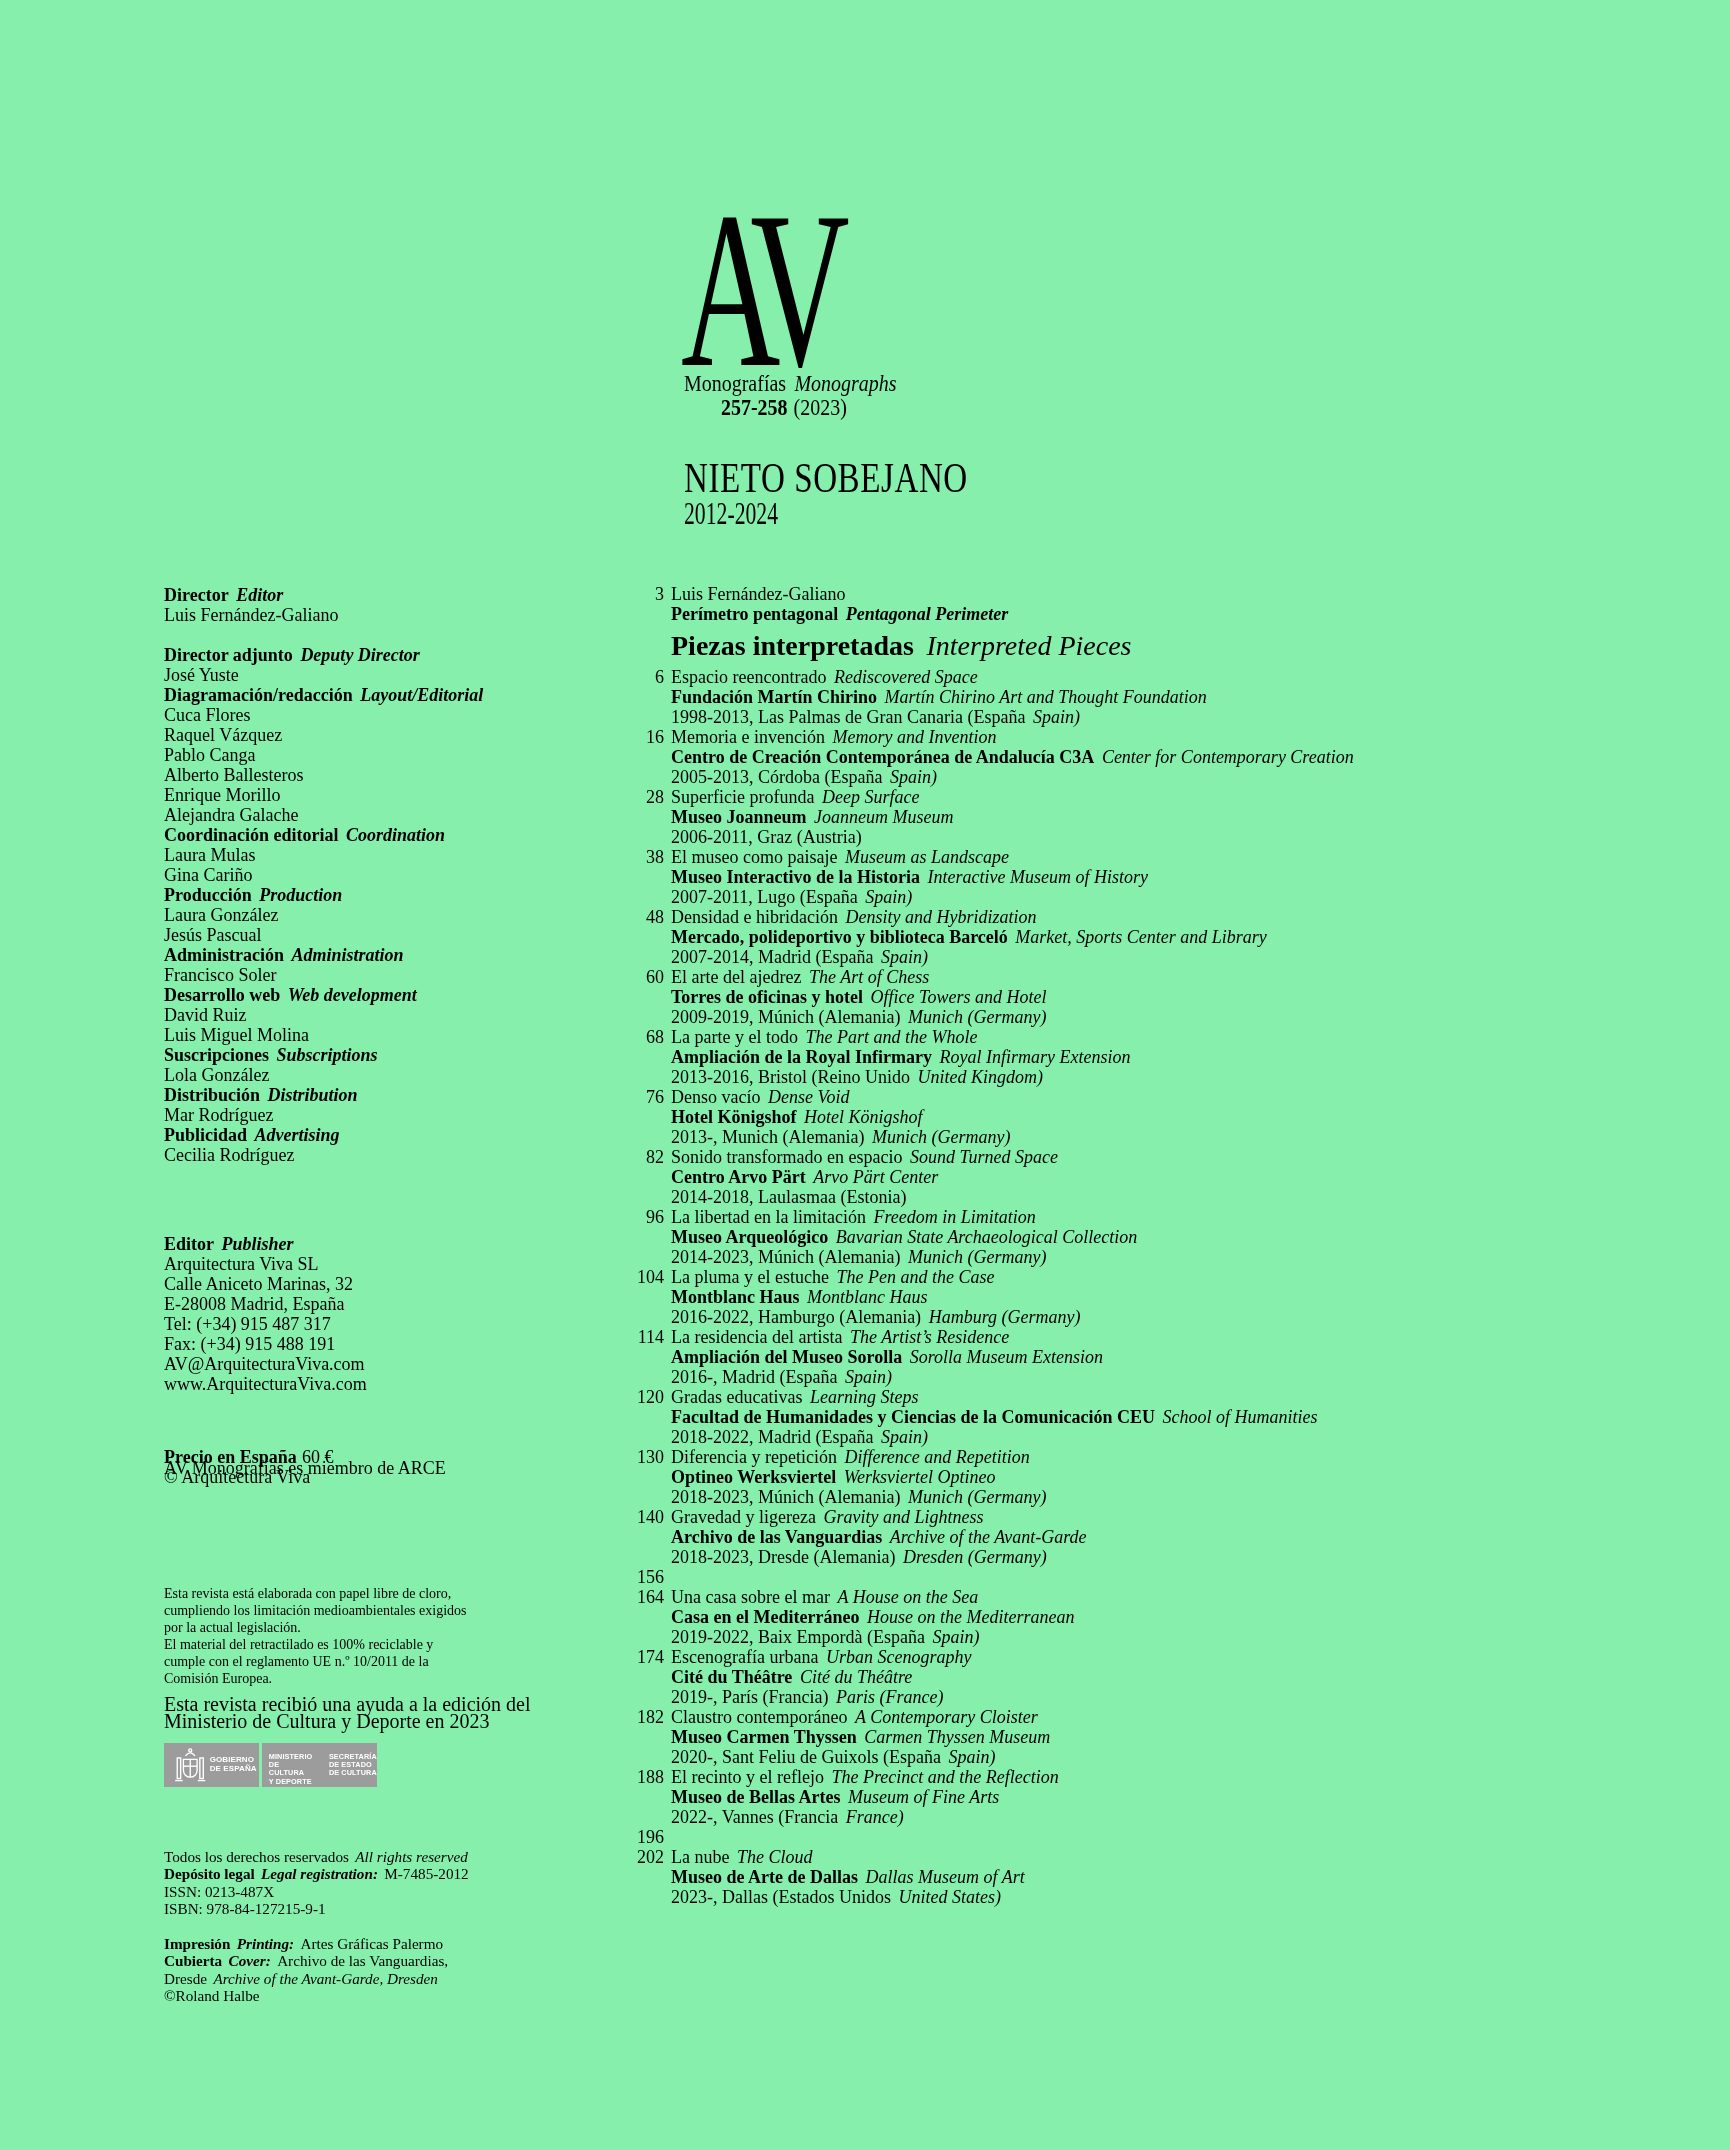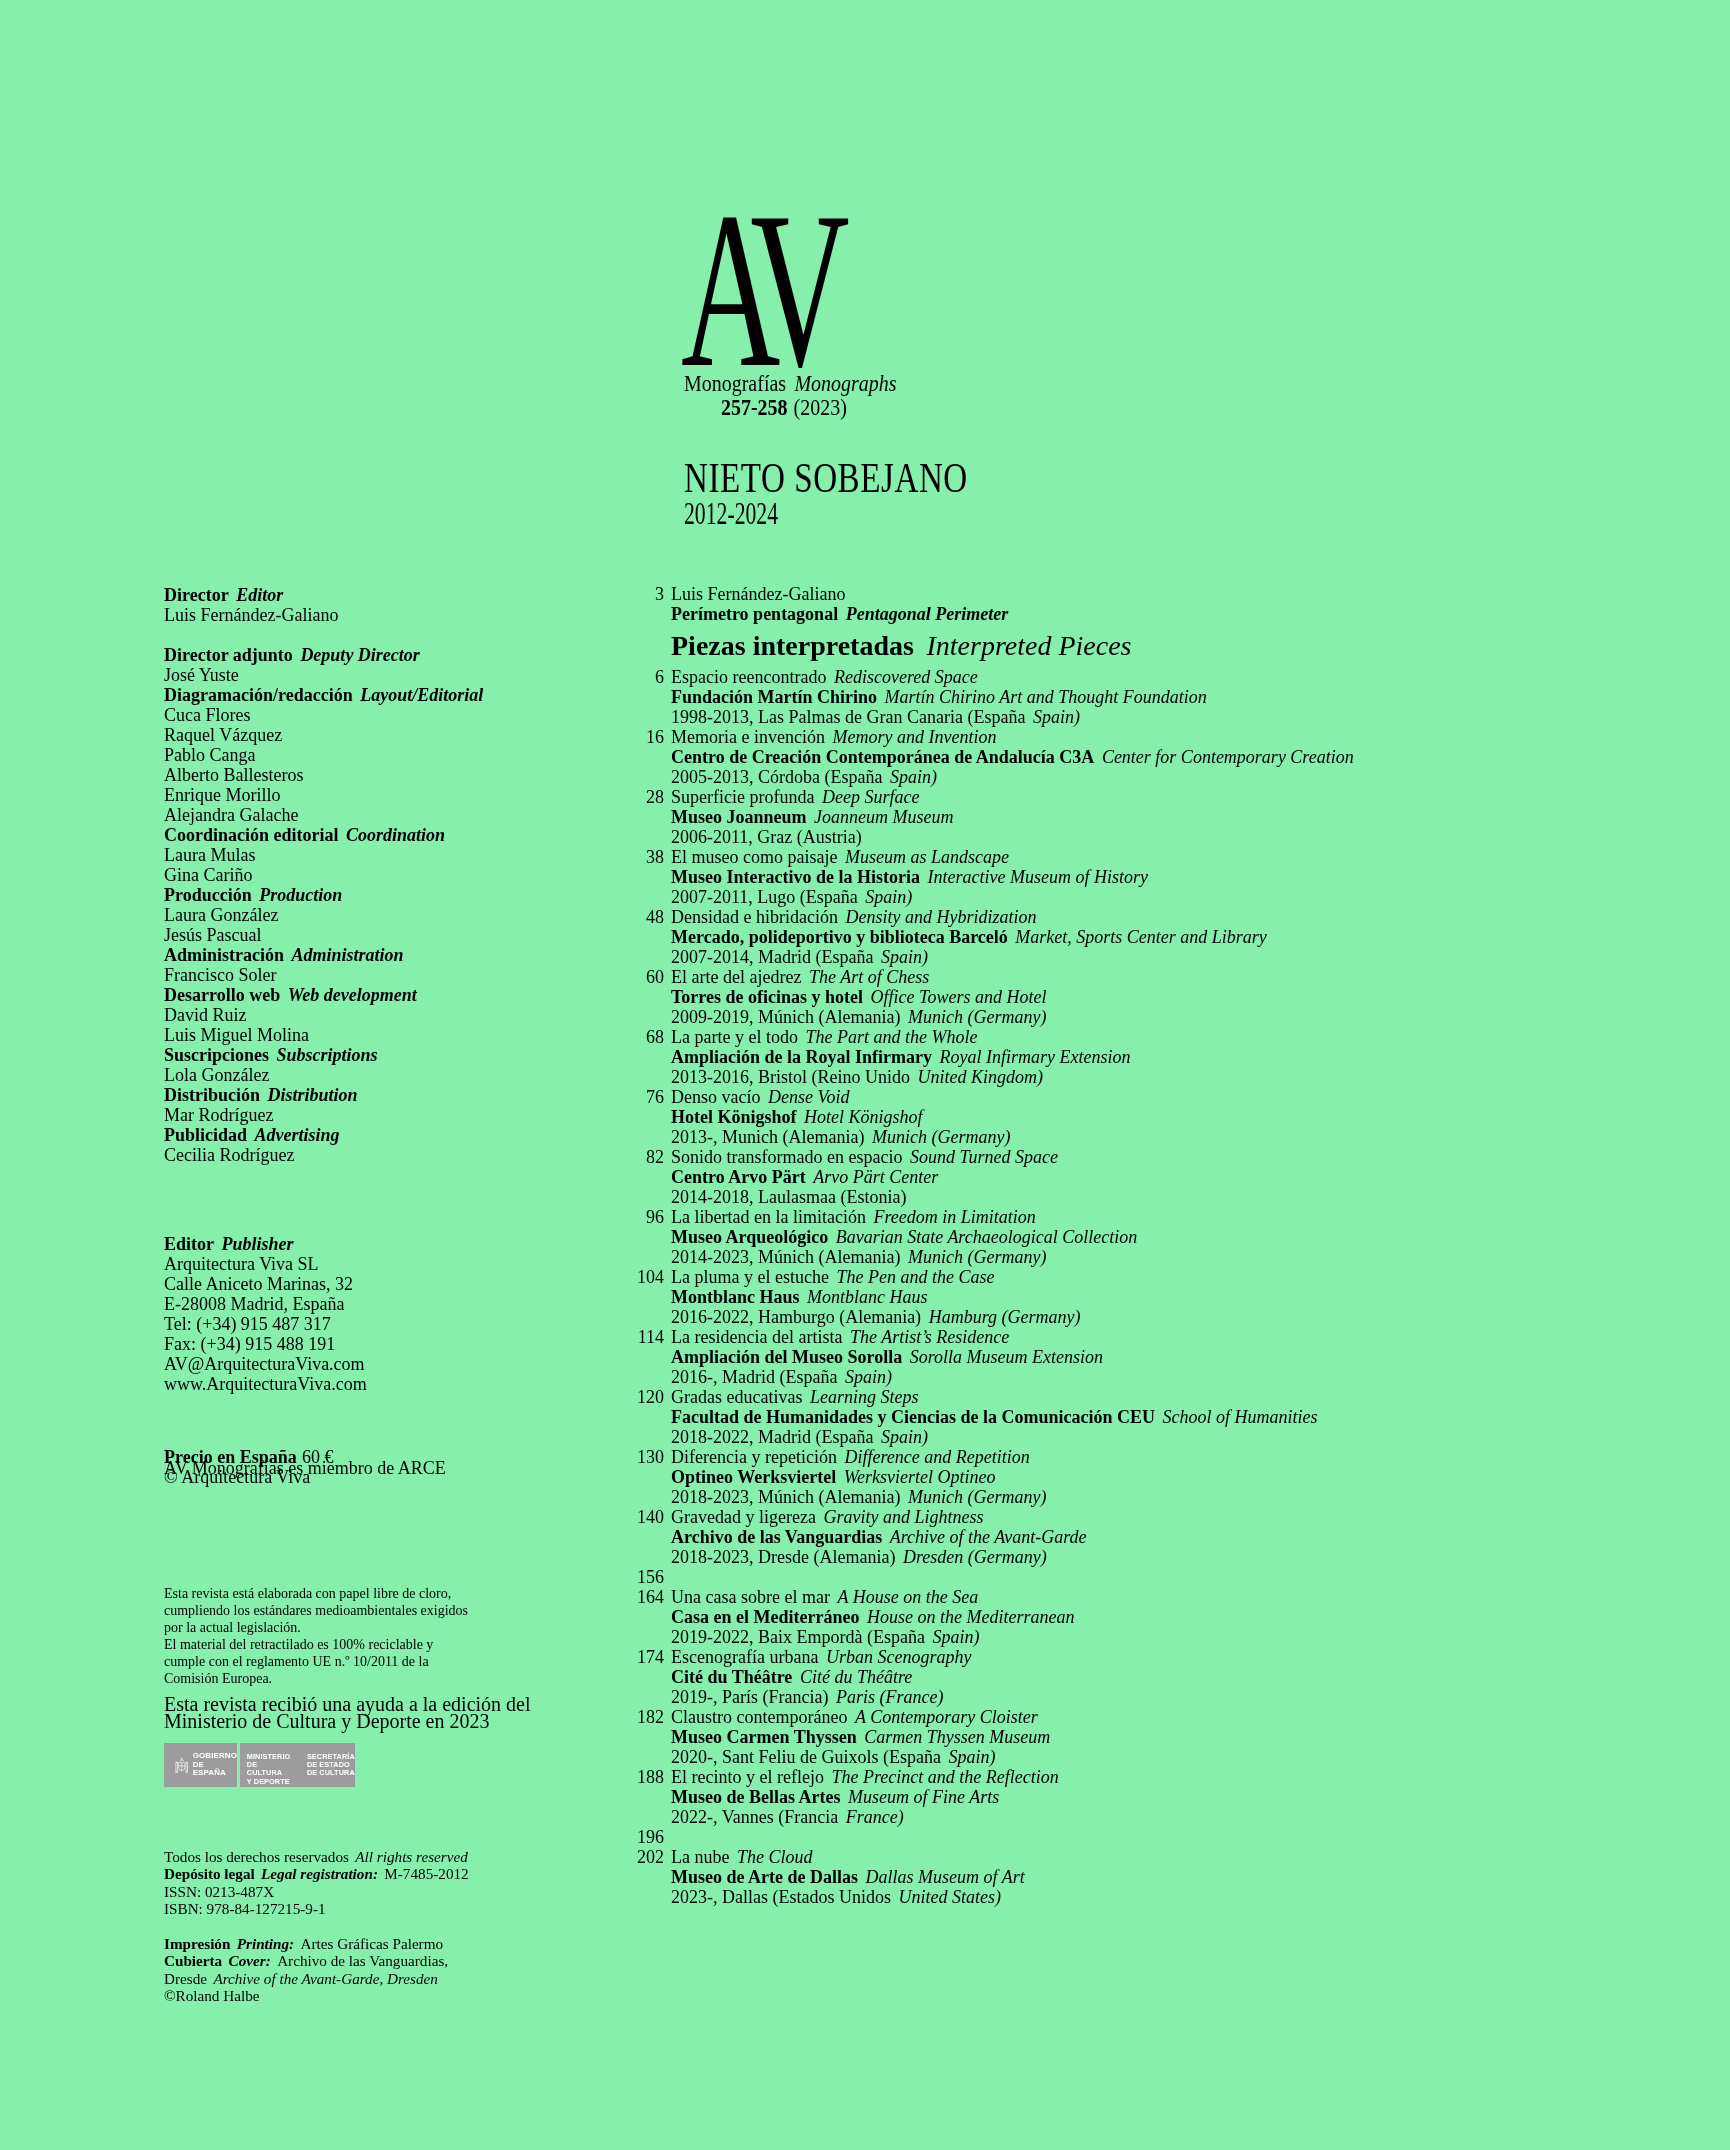--- a/index.html
+++ b/index.html
@@ -30,21 +30,21 @@
   .mast-label{white-space:nowrap;}
   .publisher{position:absolute;left:164px;top:1234px;font-size:18px;line-height:20px;width:485px;}
   .membership{position:absolute;left:164px;top:1414px;font-size:18px;line-height:20px;white-space:nowrap;margin-top:44px;}
   .price{position:absolute;left:164px;top:1447px;font-size:18px;line-height:20px;}
   .env-note{position:absolute;left:164px;top:1585px;font-size:14px;line-height:17px;width:415px;}
   .grant-note{position:absolute;left:164px;top:1696px;font-size:20px;line-height:17px;width:415px;}
 
   .gov-logo{position:absolute;left:164px;top:1743px;display:flex;gap:2.8px;}
   .gov-box{background:#9c9c9c;height:44px;box-sizing:border-box;color:#fff;
            font-family:"Liberation Sans", sans-serif;font-weight:bold;}
-  .gov-left{width:73px;display:flex;align-items:center;padding-left:11px;}
+  .gov-left{width:95px;display:flex;align-items:center;padding-left:11px;}
   .gov-left-text{font-size:8px;line-height:8.7px;margin-left:4.2px;letter-spacing:0.1px;}
   .gov-right{width:115px;display:flex;padding:9.7px 0 0 7px;gap:16px;}
   .gov-col{font-size:7.3px;line-height:8.3px;letter-spacing:0.1px;}
 
   .legal{position:absolute;left:164px;top:1848px;font-size:15.2px;line-height:17.3px;width:485px;}
   .printing{position:absolute;left:164px;top:1935px;font-size:15.2px;line-height:17.3px;width:485px;}
   .seg-line{white-space:nowrap;}
 
   
   .toc{position:absolute;left:609px;top:584px;width:1080px;font-size:18px;line-height:20px;}
@@ -133,21 +133,21 @@
 
   <div class="membership">AV Monografías es miembro de ARCE</div>
 
   <div class="price">
     <div><span class="b">Precio en España</span><span class="rm gap">60 €</span></div>
     <div>© Arquitectura Viva</div>
   </div>
 
   <div class="env-note">
     <div>Esta revista está elaborada con papel libre de cloro,</div>
-    <div>cumpliendo los estándares medioambientales exigidos</div>
+    <div>cumpliendo los limitación medioambientales exigidos</div>
     <div>por la actual legislación.</div>
     <div>El material del retractilado es 100% reciclable y</div>
     <div>cumple con el reglamento UE n.º 10/2011 de la</div>
     <div>Comisión Europea.</div>
   </div>
 
   <div class="grant-note">
     <div>Esta revista recibió una ayuda a la edición del</div>
     <div>Ministerio de Cultura y Deporte en 2023</div>
   </div>

